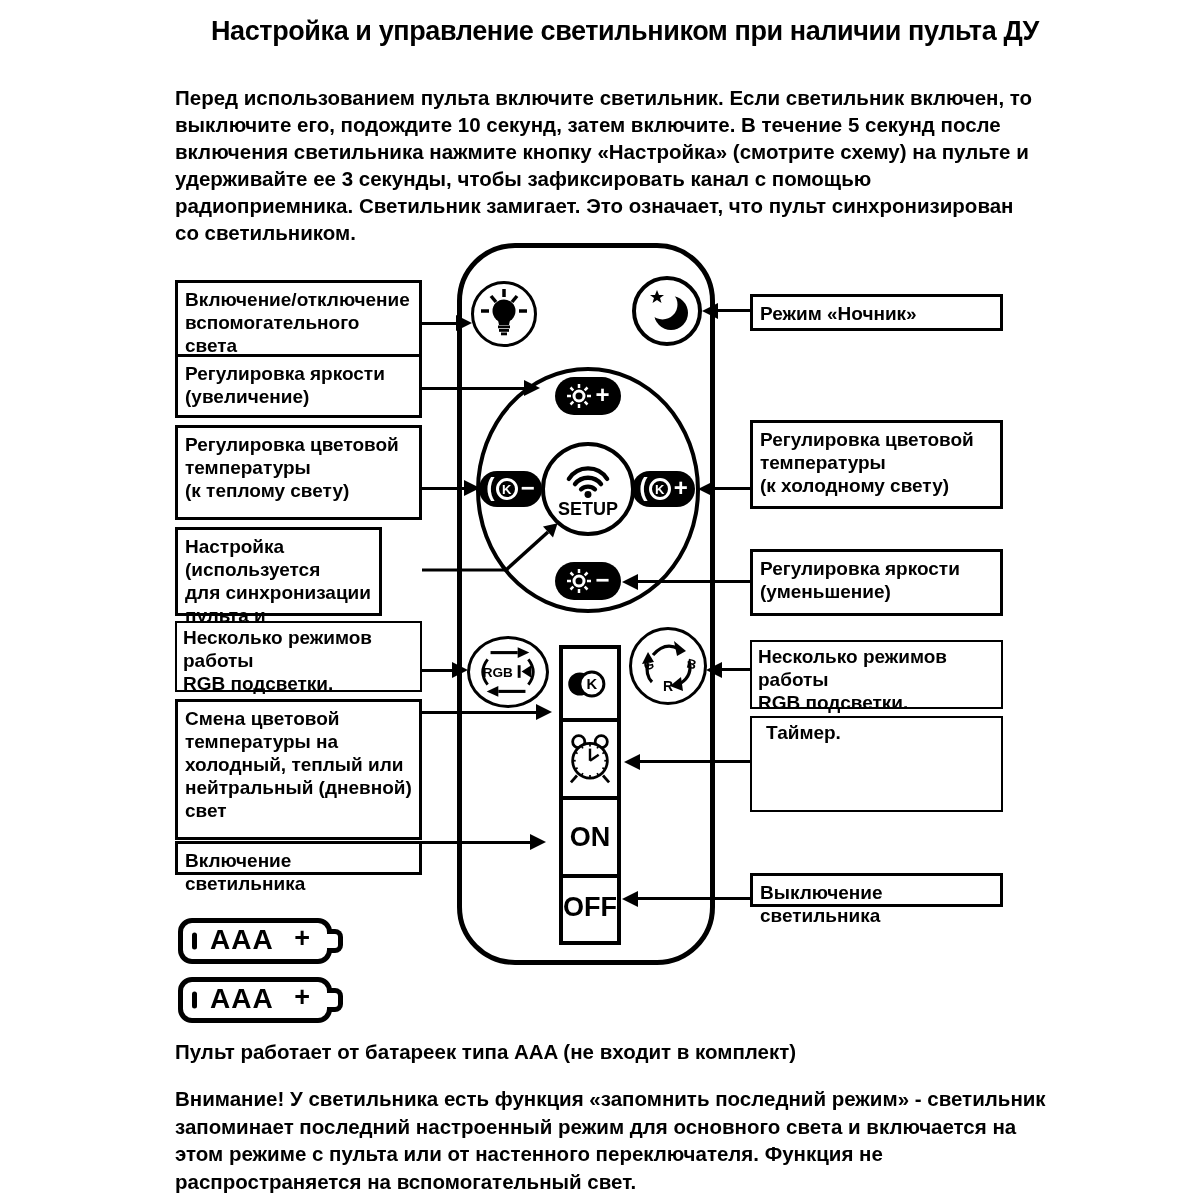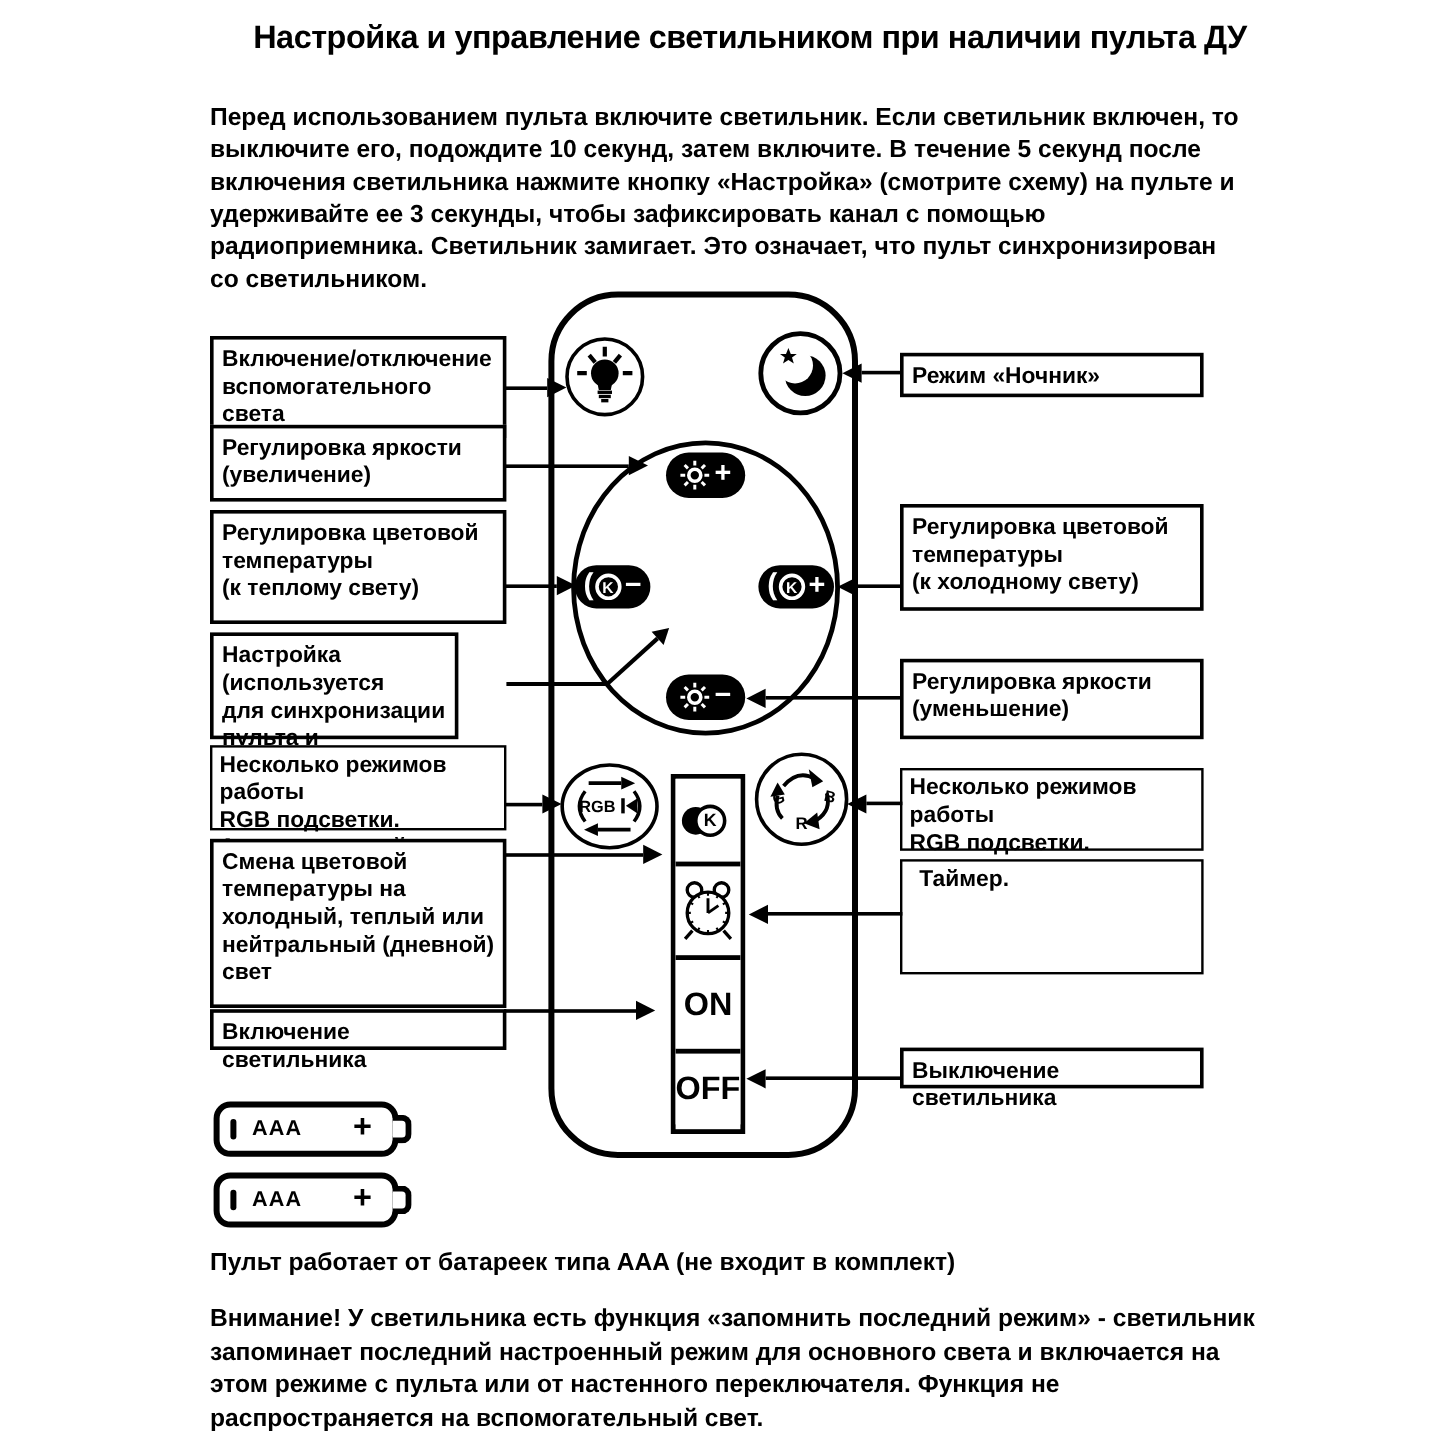--- a/index.html
+++ b/index.html
@@ -32,21 +32,21 @@
          border-radius:50%;background:#fff;display:flex;flex-direction:column;align-items:center;justify-content:center;z-index:3;}
   .setup-txt{font-size:18px;font-weight:bold;margin-top:1px;}
   .col{position:absolute;left:559px;top:645px;width:62px;height:300px;box-sizing:border-box;border:4px solid #000;
        background:#fff;display:flex;flex-direction:column;z-index:2;}
   .cell{box-sizing:border-box;display:flex;align-items:center;justify-content:center;overflow:hidden;background:#fff;}
   .cell + .cell{border-top:4px solid #000;}
   .onoff{font-size:27px;font-weight:bold;}
   .battery{position:absolute;left:178px;width:154px;height:46px;box-sizing:border-box;border:5px solid #000;
            border-radius:14px;background:#fff;}
   .bat-term{position:absolute;left:9px;top:50%;transform:translateY(-50%);width:5px;height:17px;background:#000;border-radius:2.5px;}
-  .bat-label{position:absolute;left:27px;top:50%;transform:translateY(-54%);font-size:18px;font-weight:bold;letter-spacing:1px;}
+  .bat-label{position:absolute;left:27px;top:50%;transform:translateY(-54%);font-size:28px;font-weight:bold;letter-spacing:1px;}
   .bat-plus{position:absolute;right:17px;top:50%;transform:translateY(-57%);font-size:27px;font-weight:bold;}
   .bat-nub{position:absolute;right:-16px;top:50%;transform:translateY(-50%);width:16px;height:24px;box-sizing:border-box;
            border:5px solid #000;border-left:none;border-radius:0 8px 8px 0;background:#fff;}
 </style>
 </head>
 <body>
 
 <div class="canvas">
 
   <div class="title">Настройка и управление светильником при наличии пульта ДУ</div>
@@ -123,20 +123,31 @@
           <line x1="7.3" y1="18.7" x2="4.5" y2="21.5"></line>
         <line x1="5" y1="13" x2="1" y2="13"></line>
           <line x1="7.3" y1="7.3" x2="4.5" y2="4.5"></line>
         <line x1="13" y1="5" x2="13" y2="1"></line>
           <line x1="18.7" y1="7.3" x2="21.5" y2="4.5"></line>
       </g>
     </svg>
     <span class="sign">+</span>
   </div>
 
+  <div class="setup">
+    <svg width="54" height="40" viewBox="0 0 60 46">
+      <g fill="none" stroke="#000" stroke-width="5" stroke-linecap="round">
+        <path d="M8,24 A26,26 0 0 1 52,24"></path>
+        <path d="M15,30 A19,19 0 0 1 45,30"></path>
+        <path d="M22,36 A12,12 0 0 1 38,36"></path>
+      </g>
+      <circle cx="30" cy="42" r="4" fill="#000"></circle>
+    </svg>
+    <span class="setup-txt">SETUP</span>
+  </div>
 
   <div class="pill" style="left:479px;top:471px;width:63px;height:36px;">
     <span class="paren">(</span>
     <span class="kring">
         <span>K</span>
       </span>
     <span class="sign">−</span>
   </div>
 
   <div class="pill" style="left:632px;top:471px;width:63px;height:36px;">

